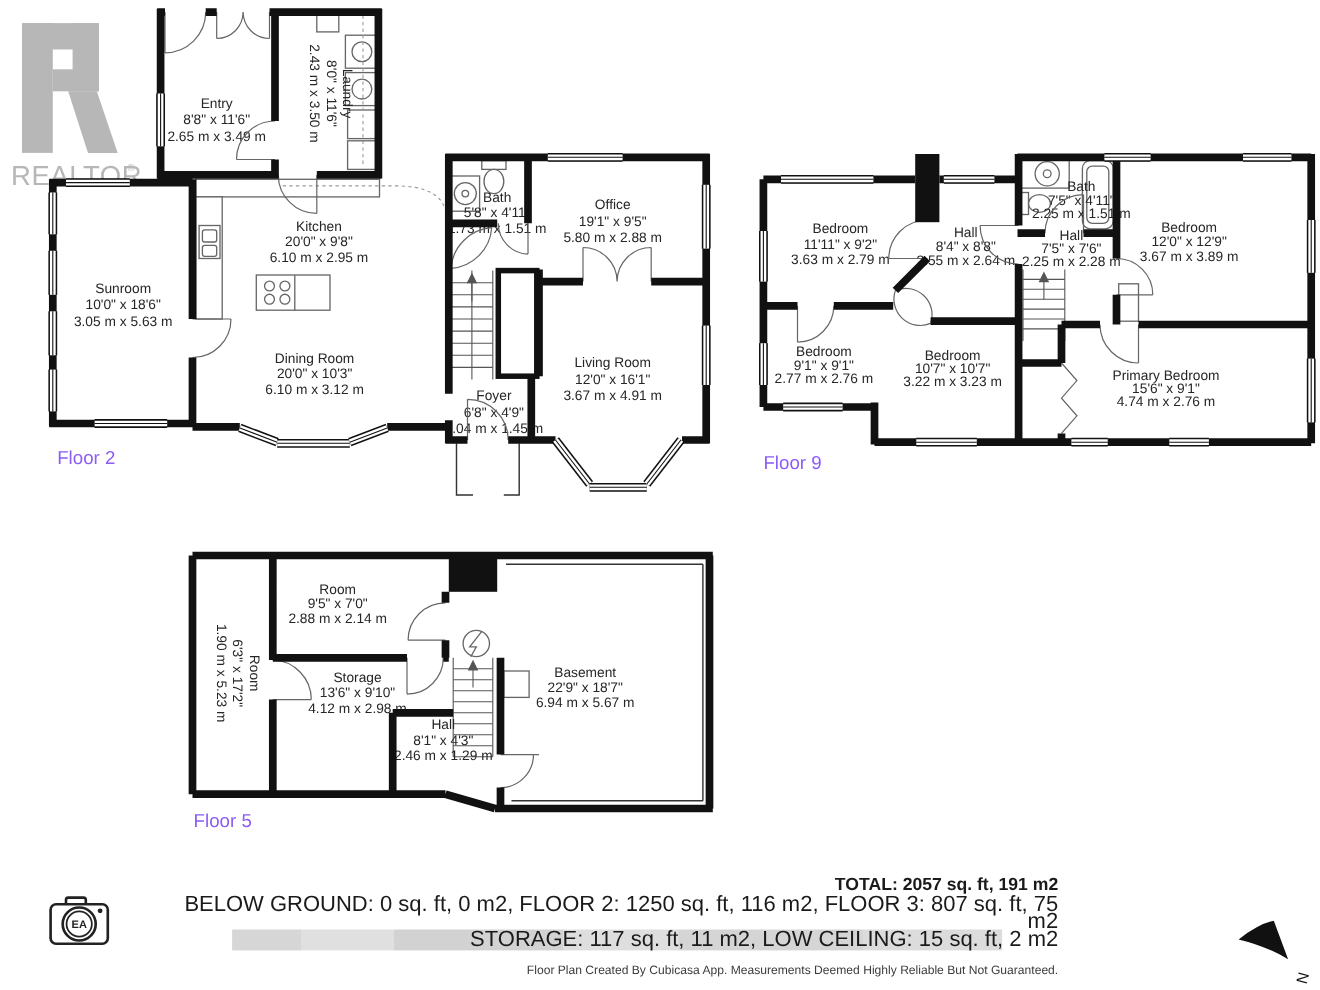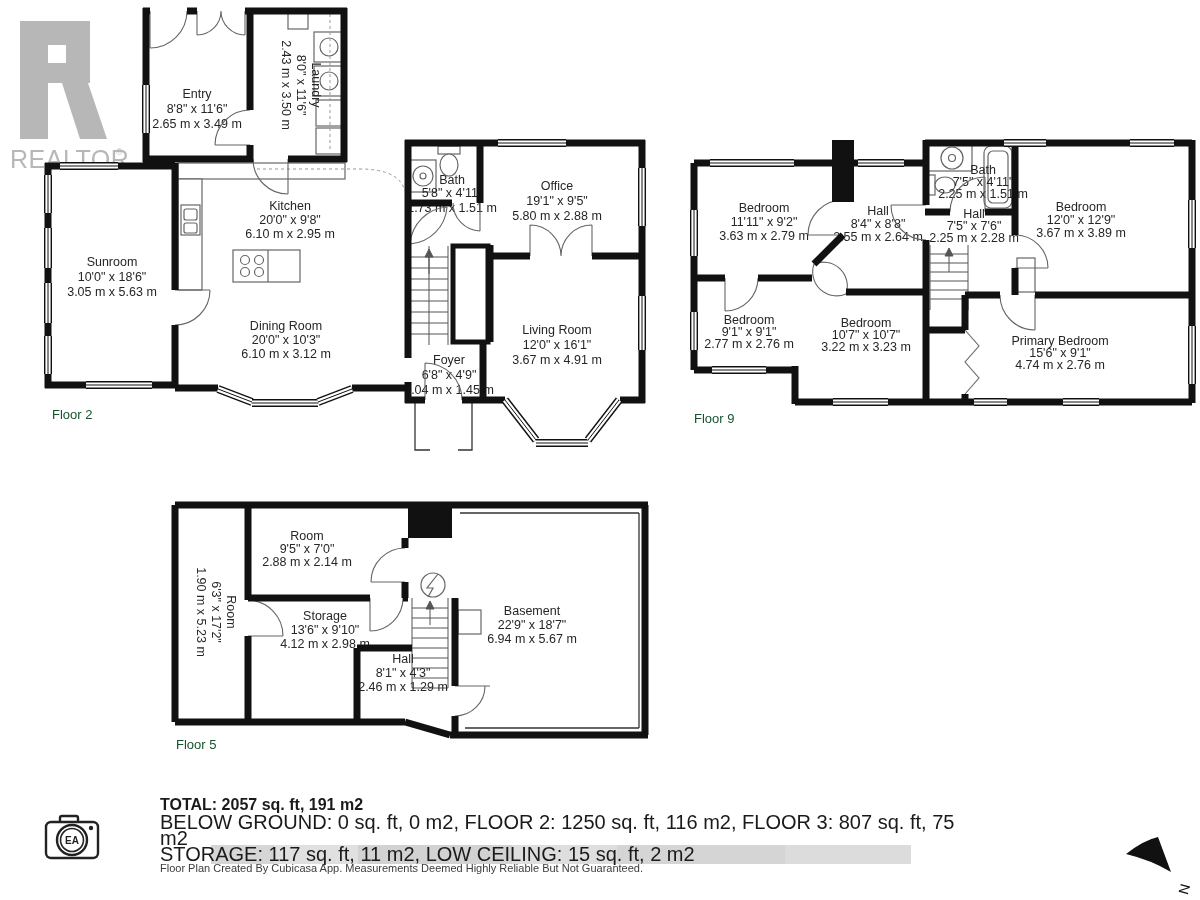--- a/index.html
+++ b/index.html
@@ -13,30 +13,30 @@
   .thin{stroke:#333;stroke-width:1.3;fill:none}
   .door{stroke:#666;stroke-width:1.1;fill:none}
   .fix{stroke:#666;stroke-width:1.2;fill:#fff}
   .fixn{stroke:#666;stroke-width:1.2;fill:none}
   .dash{stroke:#999;stroke-width:1;fill:none;stroke-dasharray:3 3}
   .winA{stroke:#111;stroke-width:8}
   .winB{stroke:#fff;stroke-width:5.2}
   .winC{stroke:#111;stroke-width:1}
   .stair{stroke:#555;stroke-width:1;fill:none}
   .arrow{fill:#555}
-  .floor-label{position:absolute;font-size:13px;color:#14532d}
+  .floor-label{position:absolute;font-size:17px;color:#8b5cf6}
   .logo-wrap{position:absolute;left:10px;top:21px;width:150px;height:160px}
-  .summary{position:absolute;left:160px;top:796px;width:802px;text-align:left;color:#1a1a1a}
+  .summary{position:absolute;left:160px;top:796px;width:802px;text-align:right;color:#1a1a1a}
   .sum-total{font-size:16px;font-weight:bold;line-height:18px}
   .sum-line{font-size:20px;line-height:16px;position:relative}
   .wm-bar{position:absolute;left:50%;top:-1px;transform:translateX(-50%);width:700px;height:19px;
           background:linear-gradient(90deg,#d6d6d6 0 9%,#e0e0e0 9% 21%,#d2d2d2 21% 43%,#dedede 43% 58%,#d5d5d5 58% 82%,#dcdcdc 82% 100%);
           z-index:0}
   .wm-text{position:relative;z-index:1}
-  .disclaimer{font-size:11px;color:#3c3c3c;margin-top:0}
+  .disclaimer{font-size:11px;color:#3c3c3c;margin-top:14px}
 </style>
 </head>
 <body>
 
 <div class="logo-wrap">
   <svg width="150" height="160" viewBox="0 0 150 160">
     <g fill="#b7b7b7">
       <rect x="10" y="0" width="28" height="118"></rect>
       <rect x="10" y="0" width="70" height="24"></rect>
       <rect x="56" y="0" width="24" height="62"></rect>

